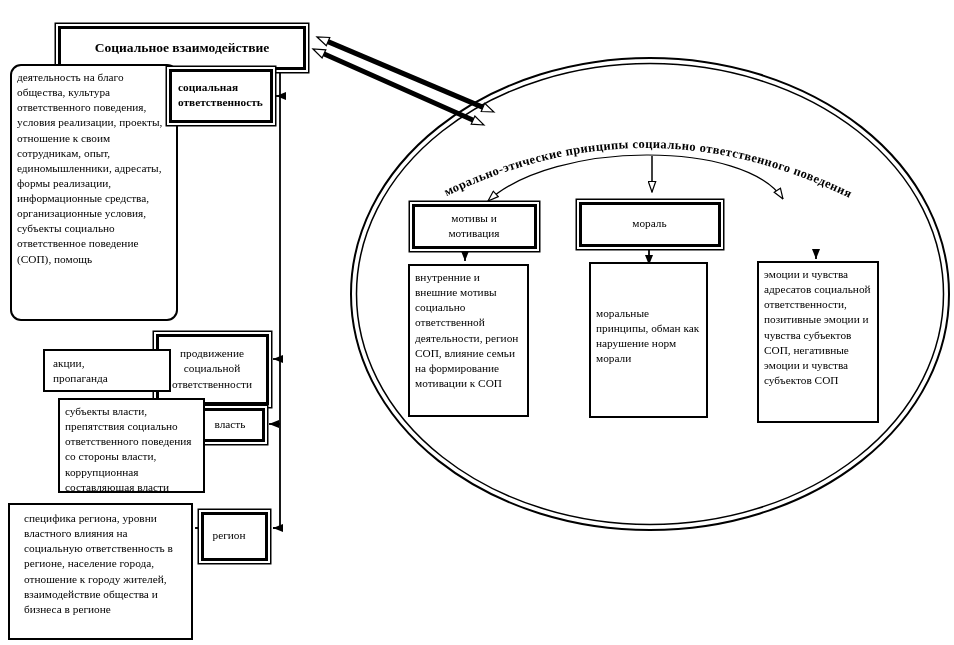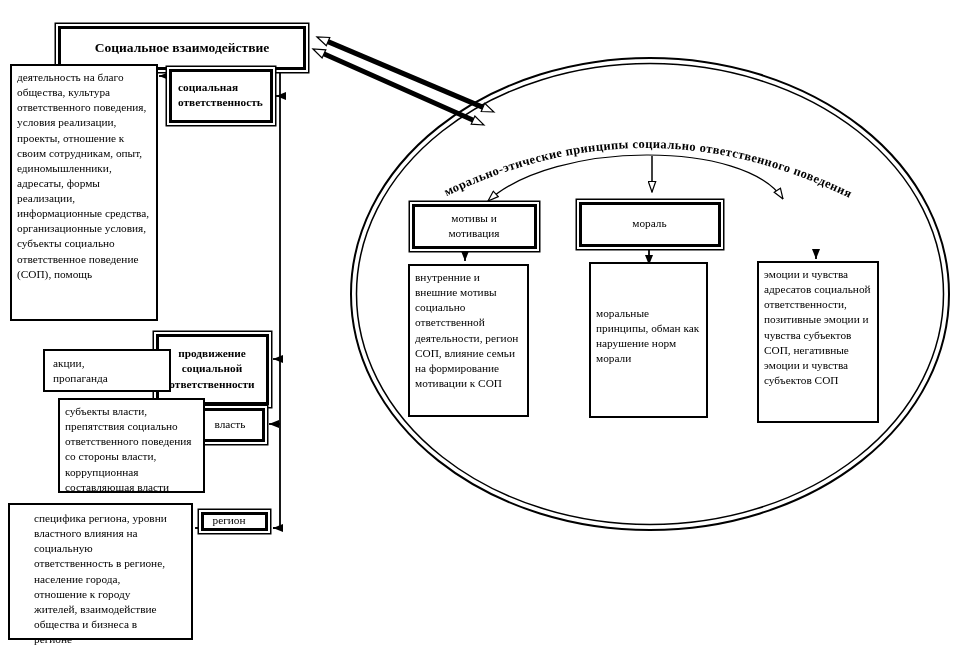--- a/index.html
+++ b/index.html
@@ -69,35 +69,35 @@
     <g>
       <line x1="320.3" y1="52.2" x2="476.7" y2="121.8" stroke-width="5"></line>
       <line x1="323.1" y1="53.5" x2="473.9" y2="120.5" stroke="#fff" stroke-width="2.2"></line>
       <polygon points="313,49 322.1,58 325.8,49.8" fill="#fff" stroke="#000" stroke-width="1.2"></polygon>
       <polygon points="484,125 471.2,124.2 474.9,116" fill="#fff" stroke="#000" stroke-width="1.2"></polygon>
     </g>
   </svg>
 
   <div id="root-box" class="dbox" style="left:58px;top:26px;width:248px;height:44px;">Социальное взаимодействие</div>
 
-  <div class="box" style="left:10px;top:64px;width:148px;height:257px;line-height:1.34;">деятельность на благо общества, культура ответственного поведения, условия реализации, проекты, отношение к своим сотрудникам, опыт, единомышленники, адресаты, формы реализации, информационные средства, организационные условия, субъекты социально ответственное поведение (СОП), помощь</div>
+  <div class="box" style="left:10px;top:64px;width:168px;height:257px;line-height:1.34;border-radius:11px;">деятельность на благо общества, культура ответственного поведения, условия реализации, проекты, отношение к своим сотрудникам, опыт, единомышленники, адресаты, формы реализации, информационные средства, организационные условия, субъекты социально ответственное поведение (СОП), помощь</div>
 
   <div class="dbox" style="left:169px;top:69px;width:104px;height:54px;align-items:flex-start;padding-top:8px;font-weight:bold;">социальная ответственность</div>
 
-  <div class="dbox center" style="left:155.5px;top:333.5px;width:113px;height:71px;font-weight:bold;">продвижение социальной ответственности</div>
+  <div class="dbox center" style="left:155.5px;top:333.5px;width:113px;height:71px;">продвижение социальной ответственности</div>
 
   <div class="box" style="left:12px;top:349px;width:128px;height:43px;padding:5px 28px 5px 8px;margin-left:31px;">акции, пропаганда</div>
 
   <div class="dbox" style="left:193.5px;top:407.5px;width:71px;height:34px;padding-left:18px;">власть</div>
 
   <div class="box" style="left:10px;top:398px;width:147px;height:95px;margin-left:48px;">субъекты власти, препятствия социально ответственного поведения со стороны власти, коррупционная составляющая власти</div>
 
-  <div class="dbox" style="left:200.5px;top:511.5px;width:67px;height:19px;padding-left:9px;">регион</div>
+  <div class="dbox" style="left:200.5px;top:511.5px;width:67px;height:49px;padding-left:9px;">регион</div>
 
-  <div class="box" style="left:8px;top:503px;width:185px;height:137px;padding:6px 24px;">специфика региона, уровни властного влияния на социальную ответственность в регионе, население города, отношение к городу жителей, взаимодействие общества и бизнеса в регионе</div>
+  <div class="box" style="left:8px;top:503px;width:185px;height:137px;padding:6px 14px;">специфика региона, уровни властного влияния на социальную ответственность в регионе, население города, отношение к городу жителей, взаимодействие общества и бизнеса в регионе</div>
 
   <div class="dbox center" style="left:411.5px;top:203.5px;width:125px;height:45px;padding:2px 16px;">мотивы и мотивация</div>
 
   <div class="dbox center" style="left:578.5px;top:201.5px;width:142px;height:45px;">мораль</div>
 
 
   <div class="box" style="left:408px;top:264px;width:121px;height:153px;">внутренние и внешние мотивы социально ответственной деятельности, регион СОП, влияние семьи на формирование мотивации к СОП</div>
 
   <div class="box pad-top" style="left:589px;top:262px;width:119px;height:156px;">моральные принципы, обман как нарушение норм морали</div>
 

